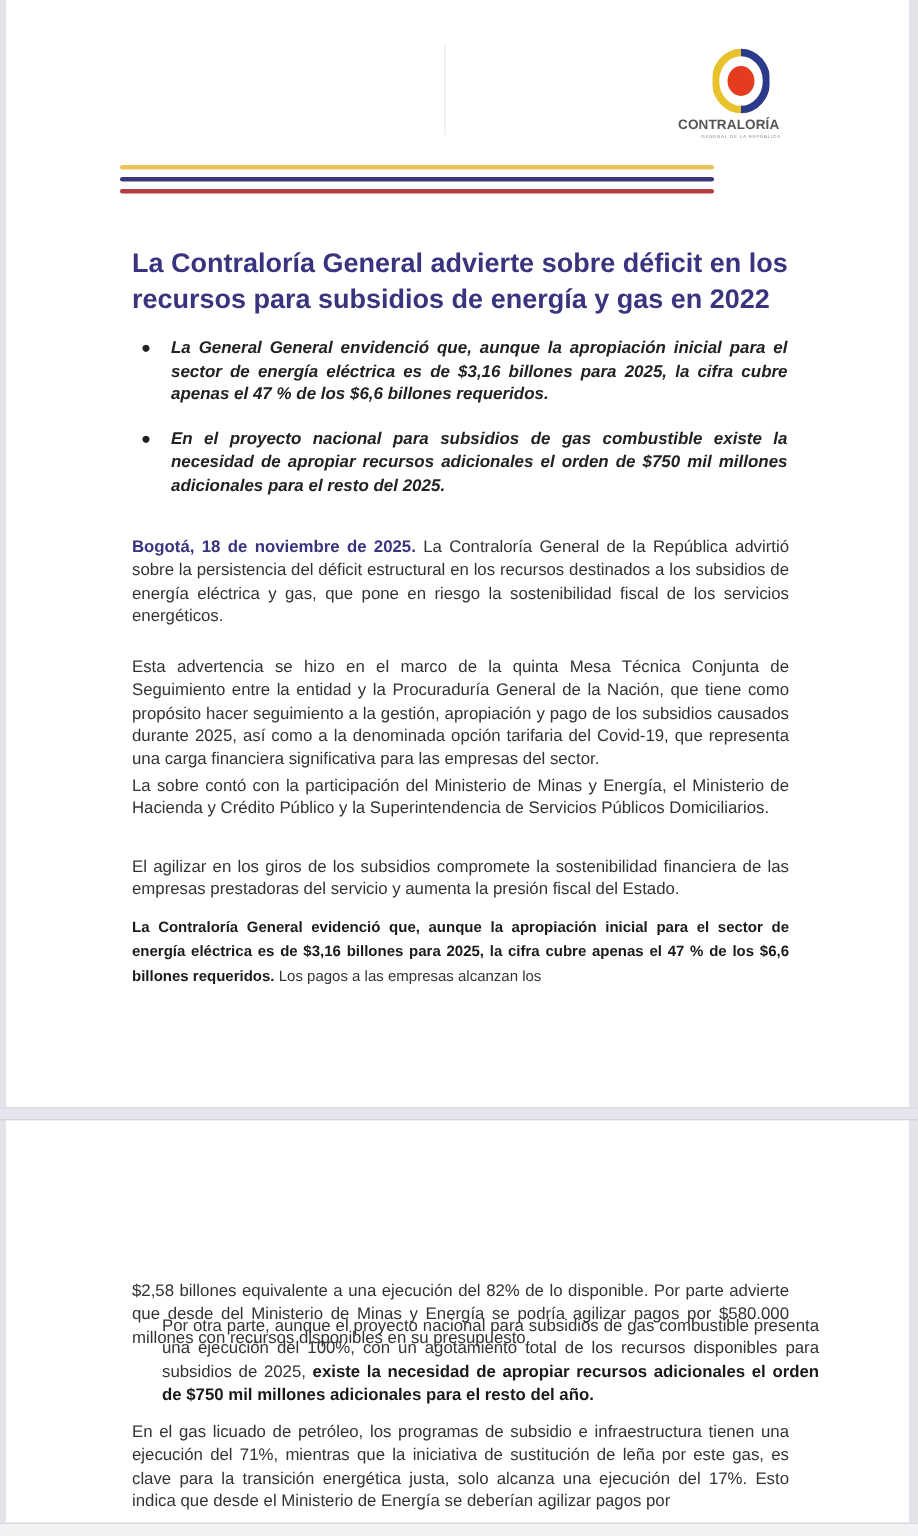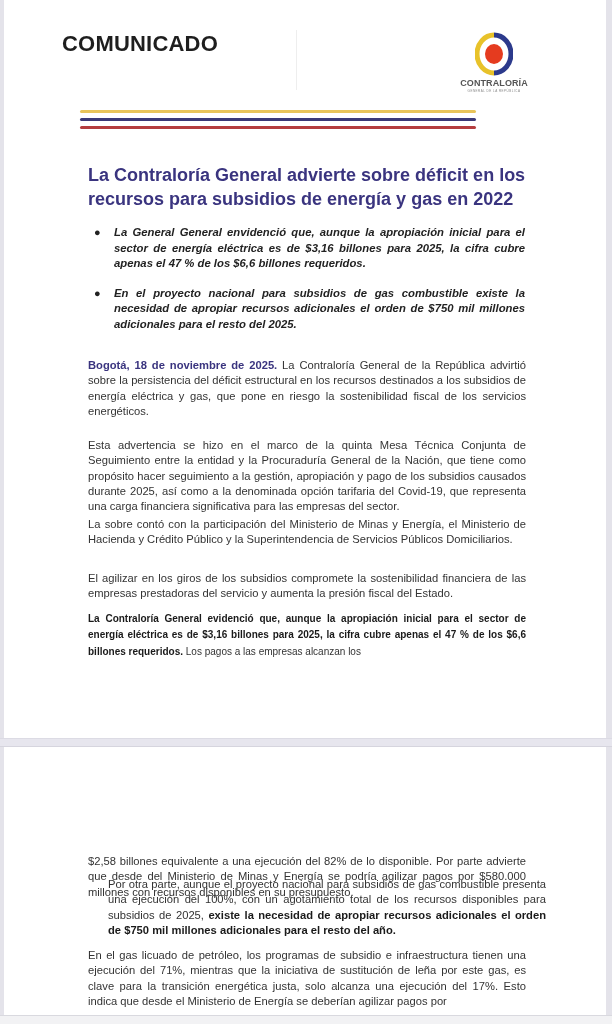--- a/index.html
+++ b/index.html
@@ -31,21 +31,21 @@
     .ht1 { font-size: 22px; line-height: 24px; }
     .ht2 { font-size: 30px; line-height: 30px; margin-top: 4px; height: 24px; overflow: hidden; }
     .header-divider {
       position: absolute; left: 296px; top: 30px; width: 1px; height: 60px; background: #eeeeee;
     }
     .logo {
       position: absolute; left: 452px; top: 30px; width: 84px; height: 66px;
     }
     .logo-ring { position: absolute; left: 23px; top: 2px; }
     .logo-text {
-      position: absolute; left: 0; top: 48px; width: 84px; text-align: center;
+      position: absolute; left: 0; top: 48px; width: 84px; text-align: left;
       font-size: 9px; font-weight: 700; color: #555; letter-spacing: 0.1px;
     }
     .logo-sub {
       position: absolute; left: 0; top: 59px; width: 84px; text-align: center;
       font-size: 3px; color: #888; letter-spacing: 0.5px;
     }
     .stripe { position: absolute; left: 80px; width: 396px; height: 3px; border-radius: 1.5px; }
     .stripe.yellow { top: 110px; background: #e8c45a; }
     .stripe.blue { top: 118px; background: #3a3978; }
     .stripe.red { top: 126px; background: #b43d3f; }
@@ -80,21 +80,20 @@
     .cut { height: 62px; overflow: hidden; }
   </style>
 </head>
 <body>
 
 <div class="page page1"></div>
 <div class="page-sep"></div>
 <div class="page page2"></div>
 
 <div class="header-title">
-  <div class="ht1">COMUNICADO</div>
 </div>
 <div class="header-divider"></div>
 
 <div class="logo">
   <svg class="logo-ring" width="38" height="44" viewBox="0 0 38 44">
     <path d="M19 3 A17 19 0 0 0 19 41" fill="none" stroke="#e8c22a" stroke-width="5"></path>
     <path d="M19 3 A17 19 0 0 1 19 41" fill="none" stroke="#2c3a8c" stroke-width="5"></path>
     <ellipse cx="19" cy="22" rx="9" ry="10" fill="#e53b1f"></ellipse>
   </svg>
   <div class="logo-text">CONTRALORÍA</div>

